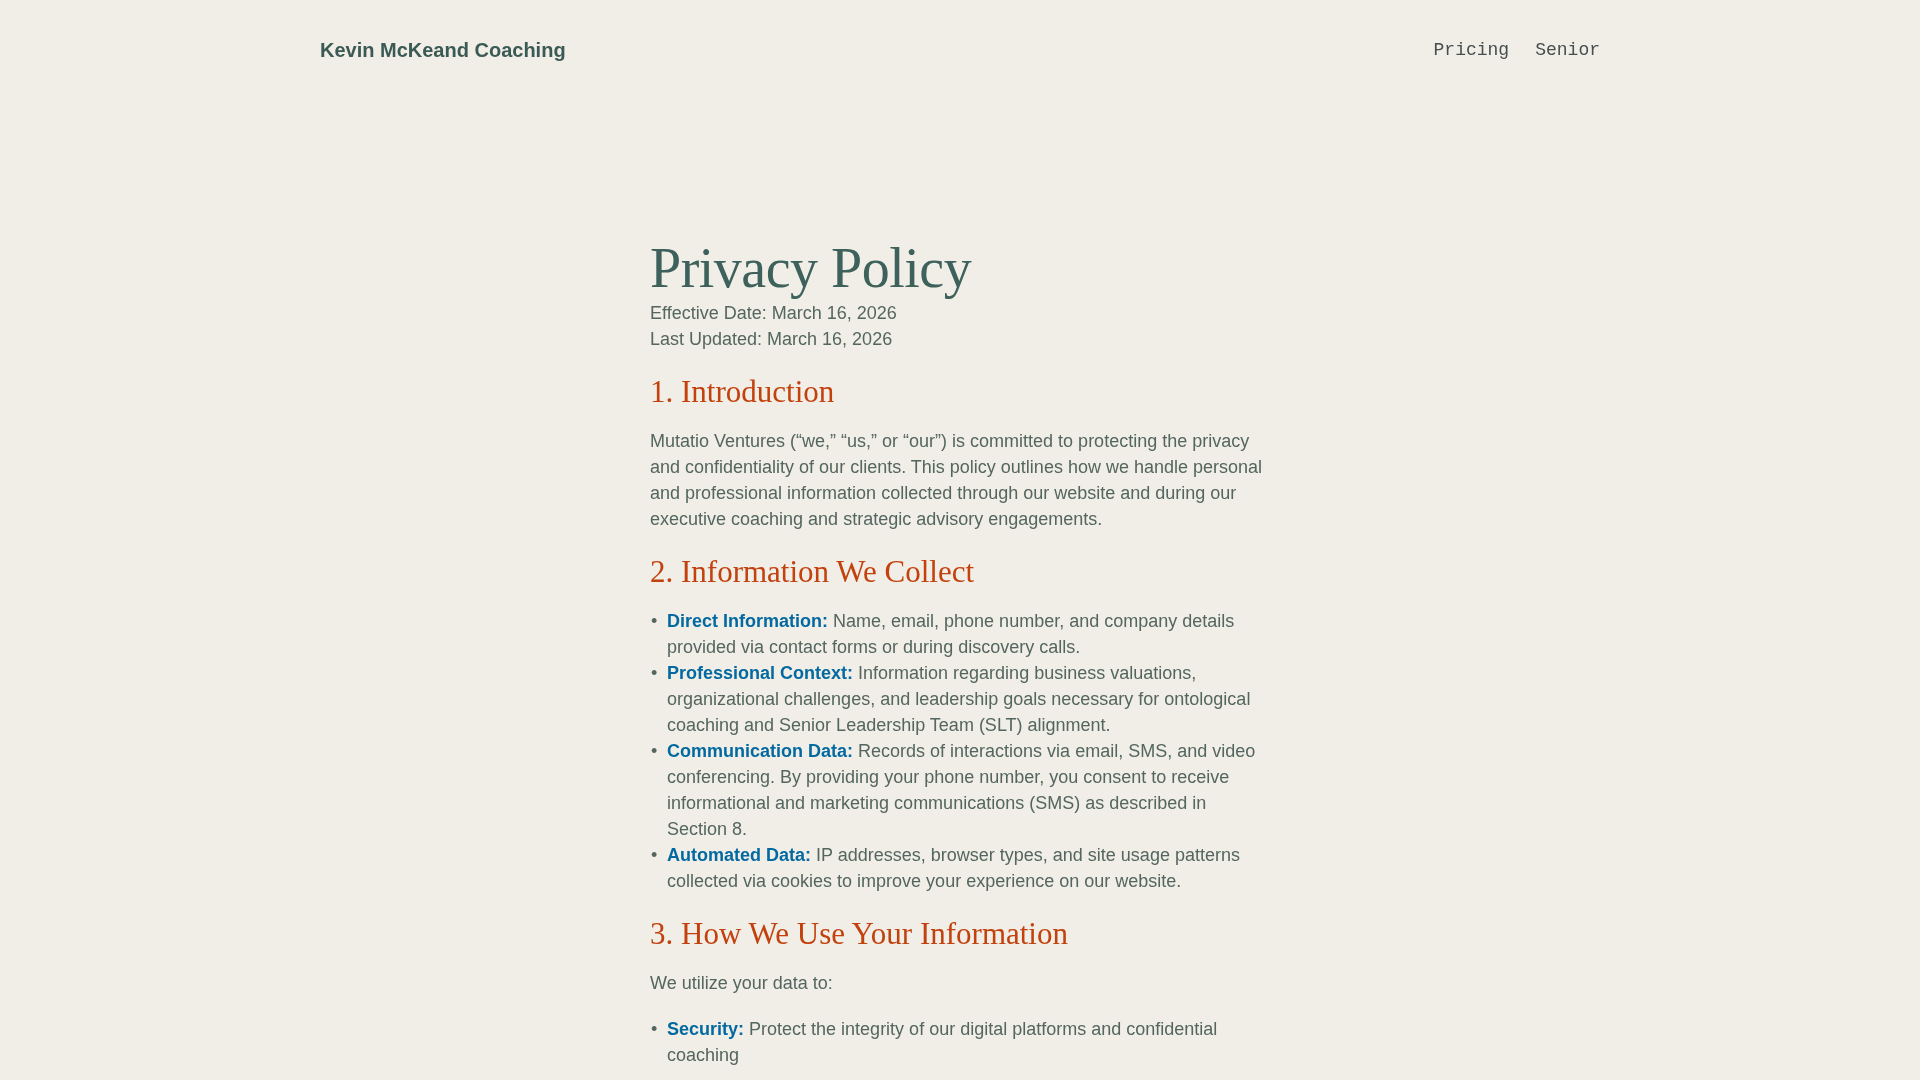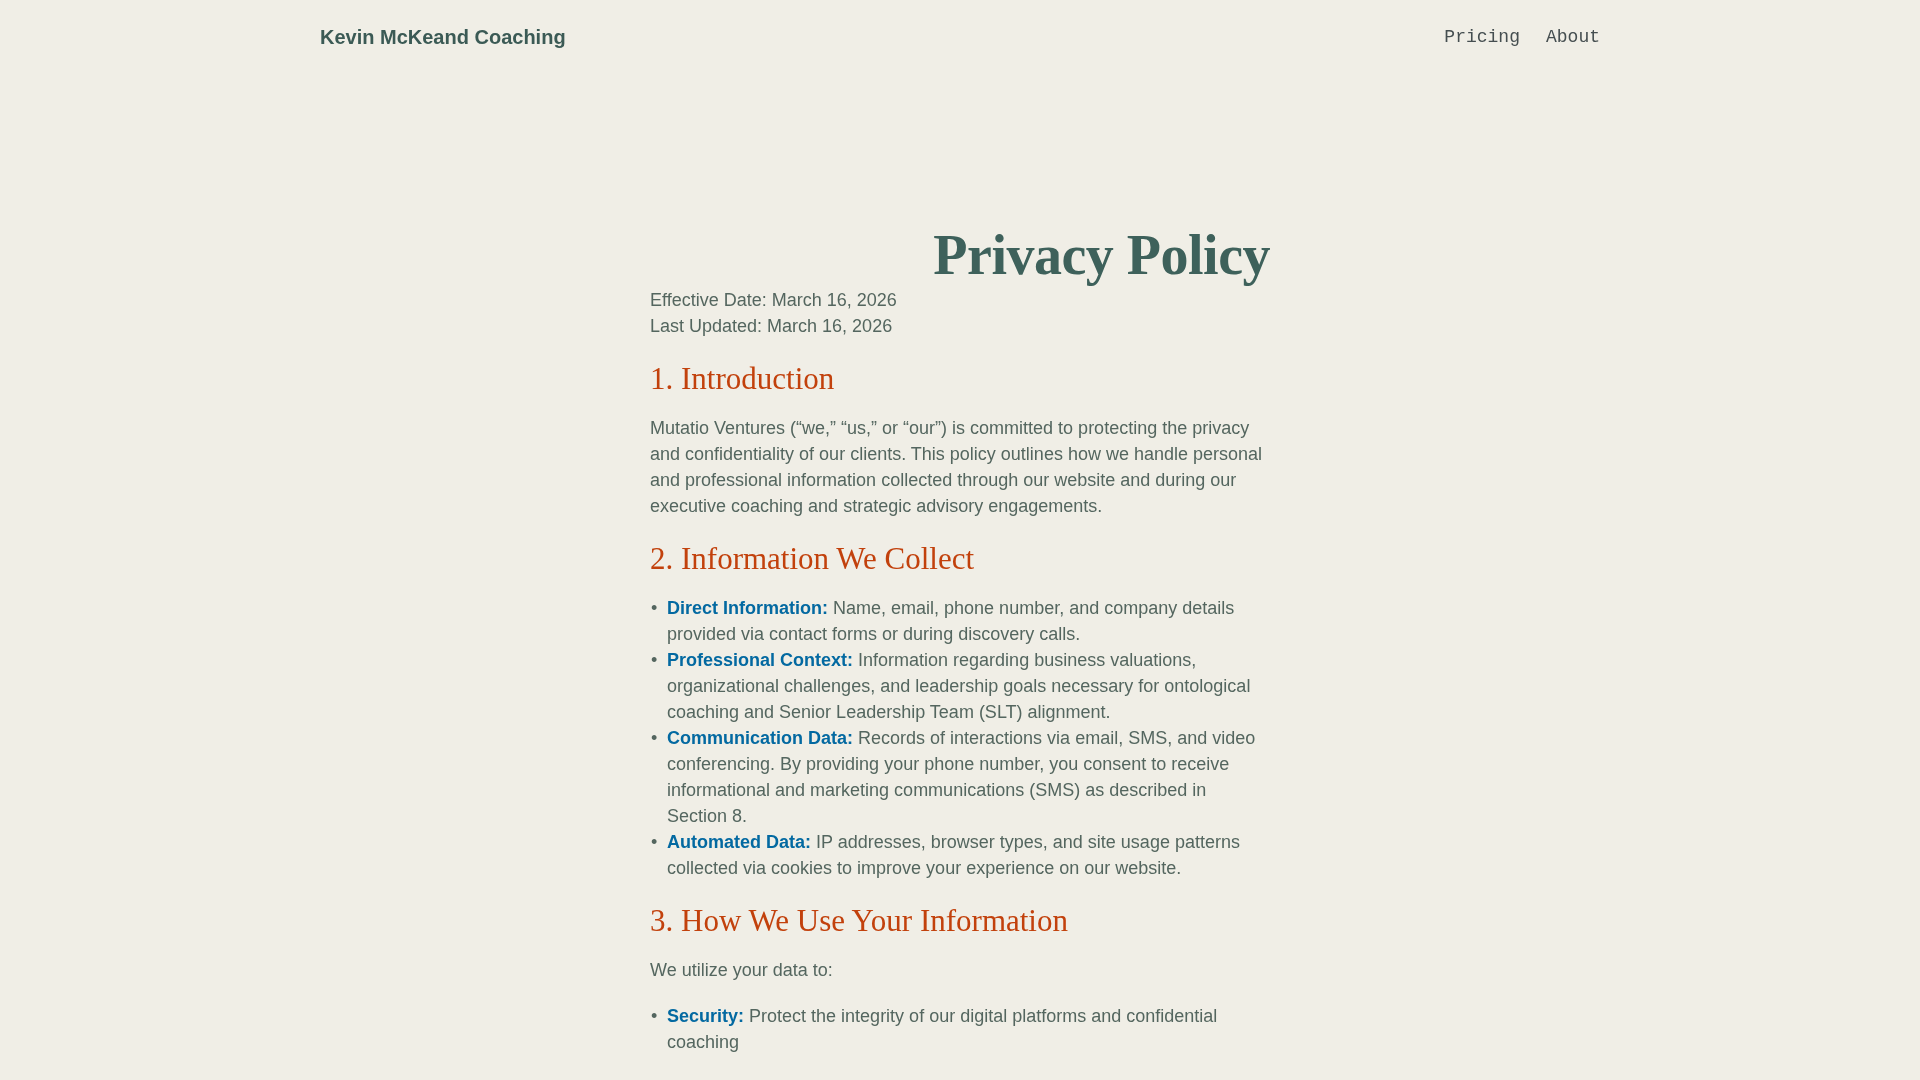--- a/index.html
+++ b/index.html
@@ -12,22 +12,22 @@
     height: 1080px;
     overflow: hidden;
     font-family: "Liberation Sans", sans-serif;
     font-size: 18px;
     line-height: 26px;
     color: #54665f;
   }
   
   .site-header {
     max-width: 1280px;
-    margin: 11px auto;
-    padding-top: 12px;
+    margin: 0 auto;
+    padding-top: 36px;
     display: flex;
     justify-content: space-between;
     align-items: center;
     gap: 40px;
   }
   .brand {
     font-weight: 700;
     font-size: 20px;
     line-height: 28px;
     color: #3b5a55;
@@ -46,26 +46,26 @@
     line-height: 28px;
     cursor: pointer;
   }
   
   .content {
     width: 620px;
     margin: 0 auto;
   }
   h1.page-title {
     font-family: "Liberation Serif", serif;
-    font-weight: 700;
+    font-weight: 400;
     font-size: 56px;
     line-height: 1.15;
     letter-spacing: -0.5px;
     color: #3e615b;
-    text-align: right;
+    text-align: left;
     margin: 172px 0 0;
   }
   .meta {
     margin: 42px 0 0;
   }
   .meta span {
     display: block;
   }
   h2.section-heading {
     font-family: "Liberation Serif", serif;
@@ -99,21 +99,21 @@
     color: #0369a1;
   }
 </style>
 </head>
 <body>
 
 <header class="site-header">
   <a class="brand">Kevin McKeand Coaching</a>
   <nav class="site-nav">
     <a>Pricing</a>
-    <a>About</a>
+    <a>Senior</a>
   </nav>
 </header>
 
 <main class="content">
   <h1 class="page-title">Privacy Policy</h1>
 
   <p class="meta">
     <span>Effective Date: March 16, 2026</span>
     <span>Last Updated: March 16, 2026</span>
   </p>

